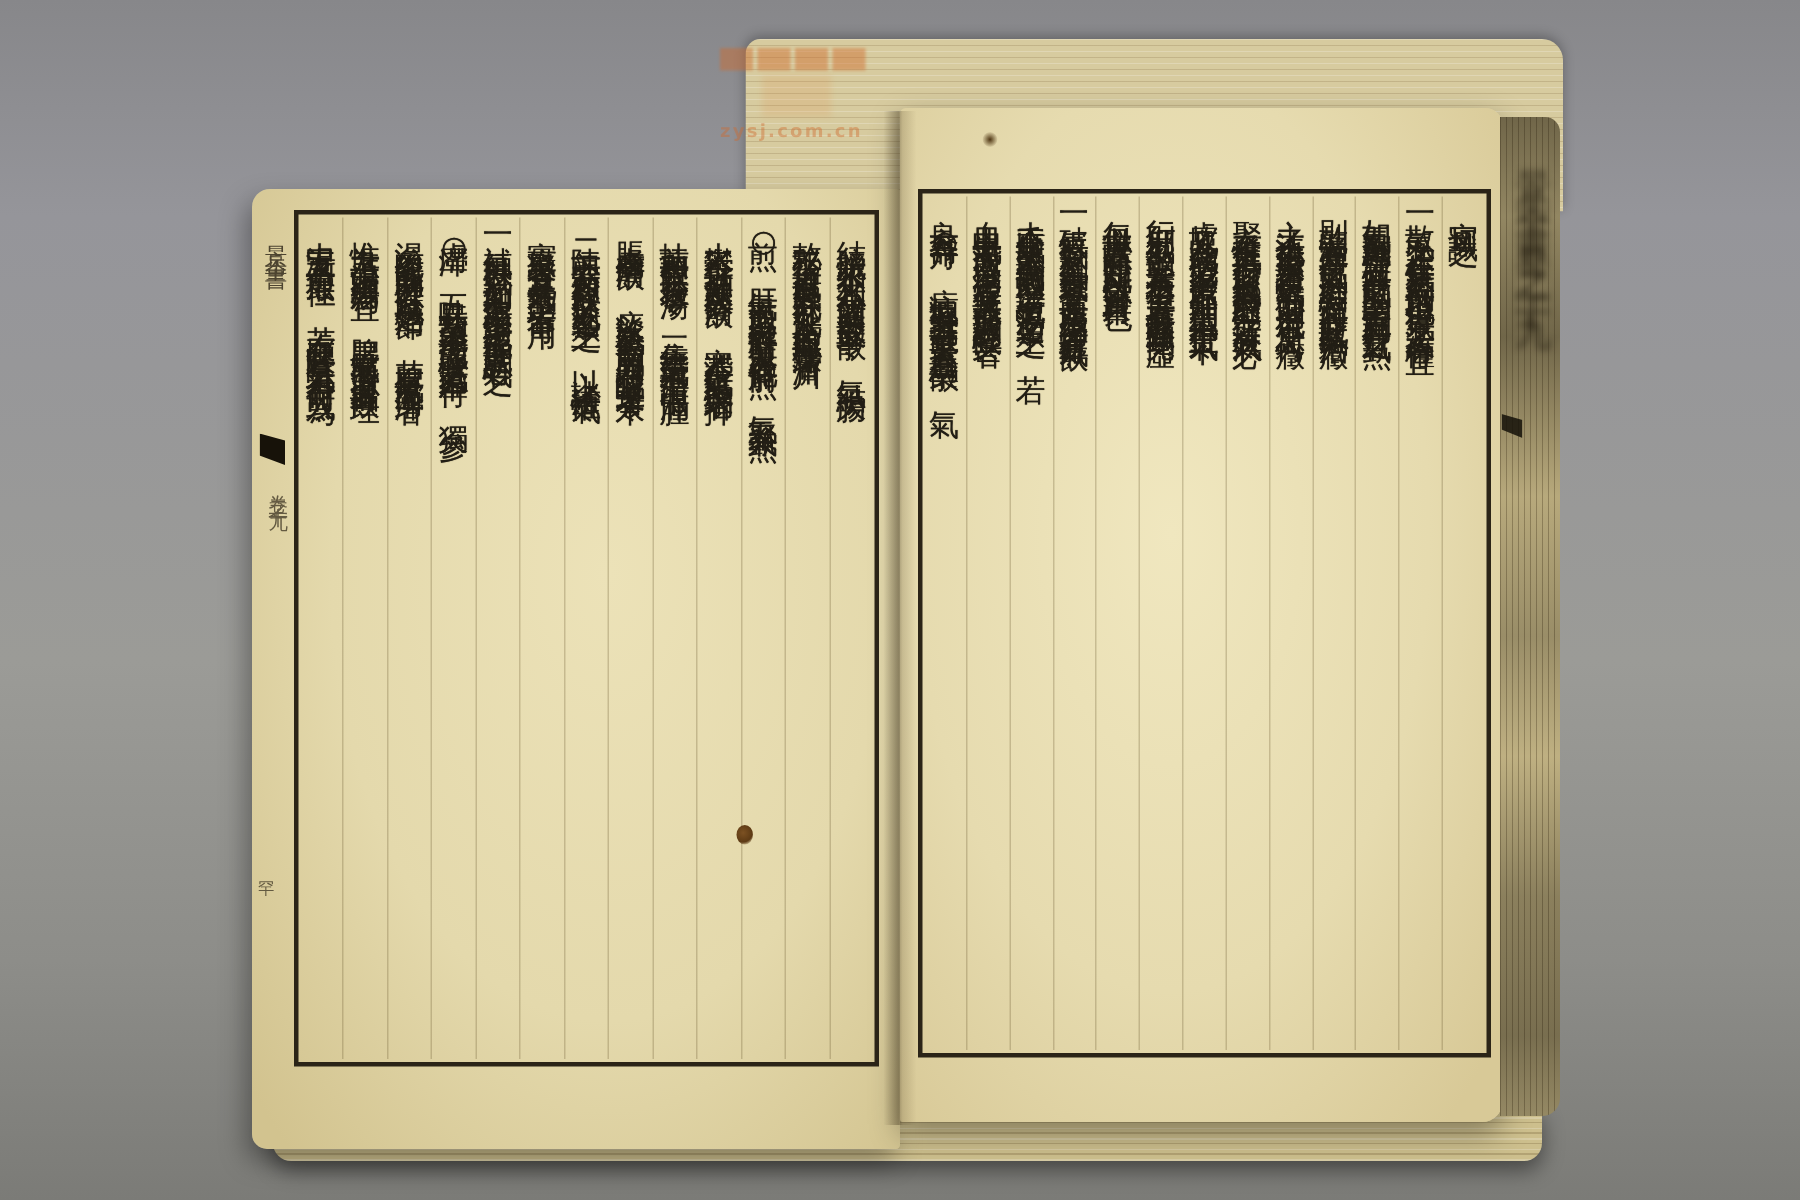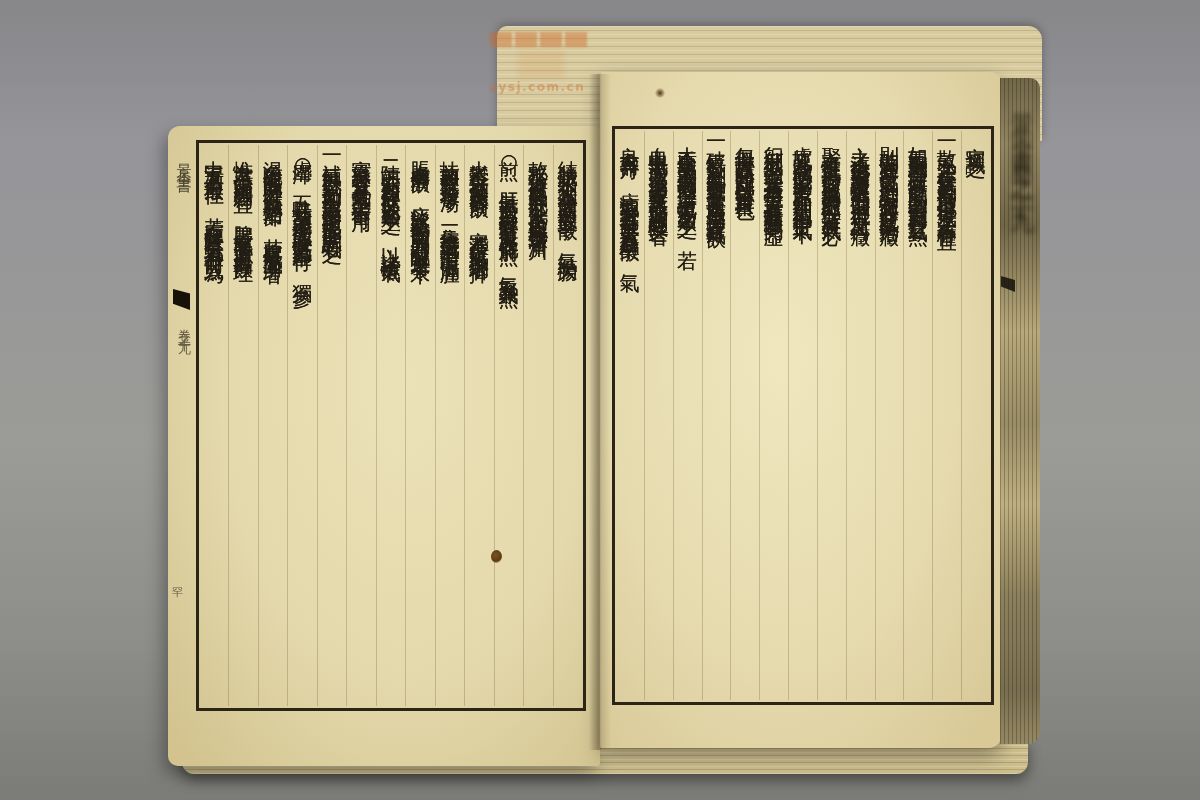--- a/index.html
+++ b/index.html
@@ -56,21 +56,21 @@
   .fe-mark{position:absolute;left:1px;top:198px;width:14px;height:16px;background:rgba(20,16,8,.85);
     clip-path:polygon(0 0,100% 25%,100% 100%,0 65%);filter:blur(.5px);}
 
   
   .spot1{position:absolute;left:491px;top:550px;width:11px;height:13px;border-radius:50%;
     background:radial-gradient(circle at 40% 40%, #7c5122, #5d3a14 60%, rgba(93,58,20,0) 85%);}
   .spot2{position:absolute;left:655px;top:88px;width:10px;height:10px;border-radius:50%;
     background:radial-gradient(circle, #4e3512, rgba(78,53,18,0) 75%);}
 
   
-  .watermark{position:absolute;left:490px;top:32px;width:140px;height:74px;z-index:30;pointer-events:none;}
+  .watermark{position:absolute;left:480px;top:32px;width:140px;height:74px;z-index:30;pointer-events:none;}
   .wm-blocks{display:flex;gap:3px;filter:blur(1.2px);opacity:.45;}
   .wm-block{width:22px;height:15px;background:#cf6a2c;}
   .wm-emblem{margin:3px 0 2px 28px;width:46px;height:28px;background:#e08a44;opacity:.16;filter:blur(2px);}
   .wm-text{font-family:"DejaVu Sans",sans-serif;font-size:12px;font-weight:bold;color:#cf6a2e;
     opacity:.42;letter-spacing:1.5px;filter:blur(.4px);}
 </style>
 </head>
 <body>
 
 <div class="scene">

